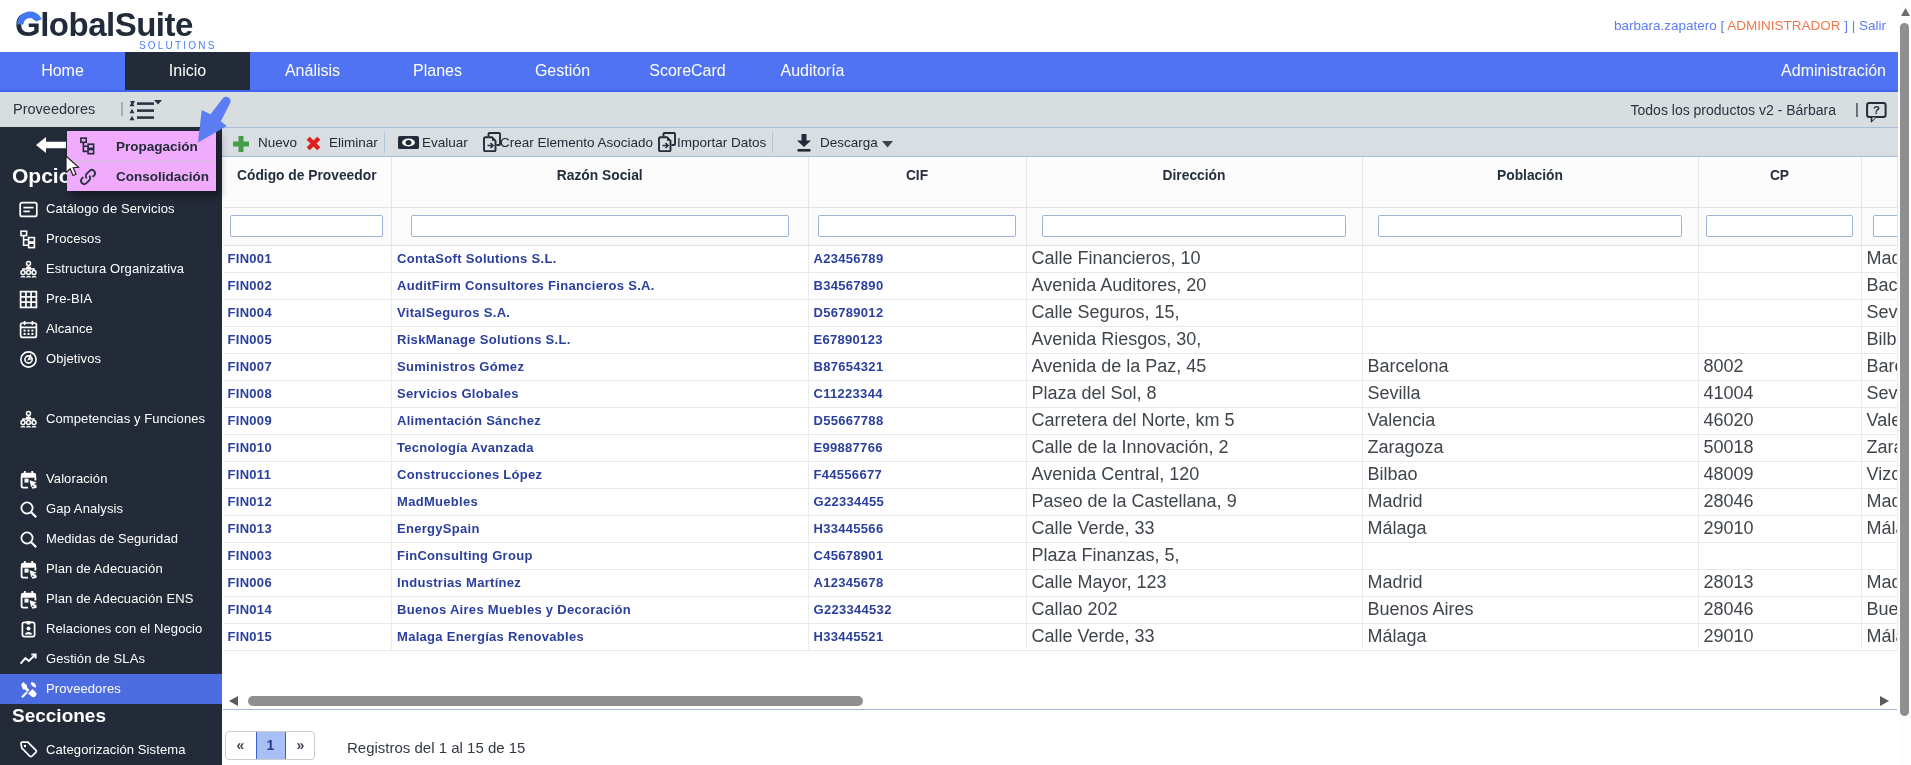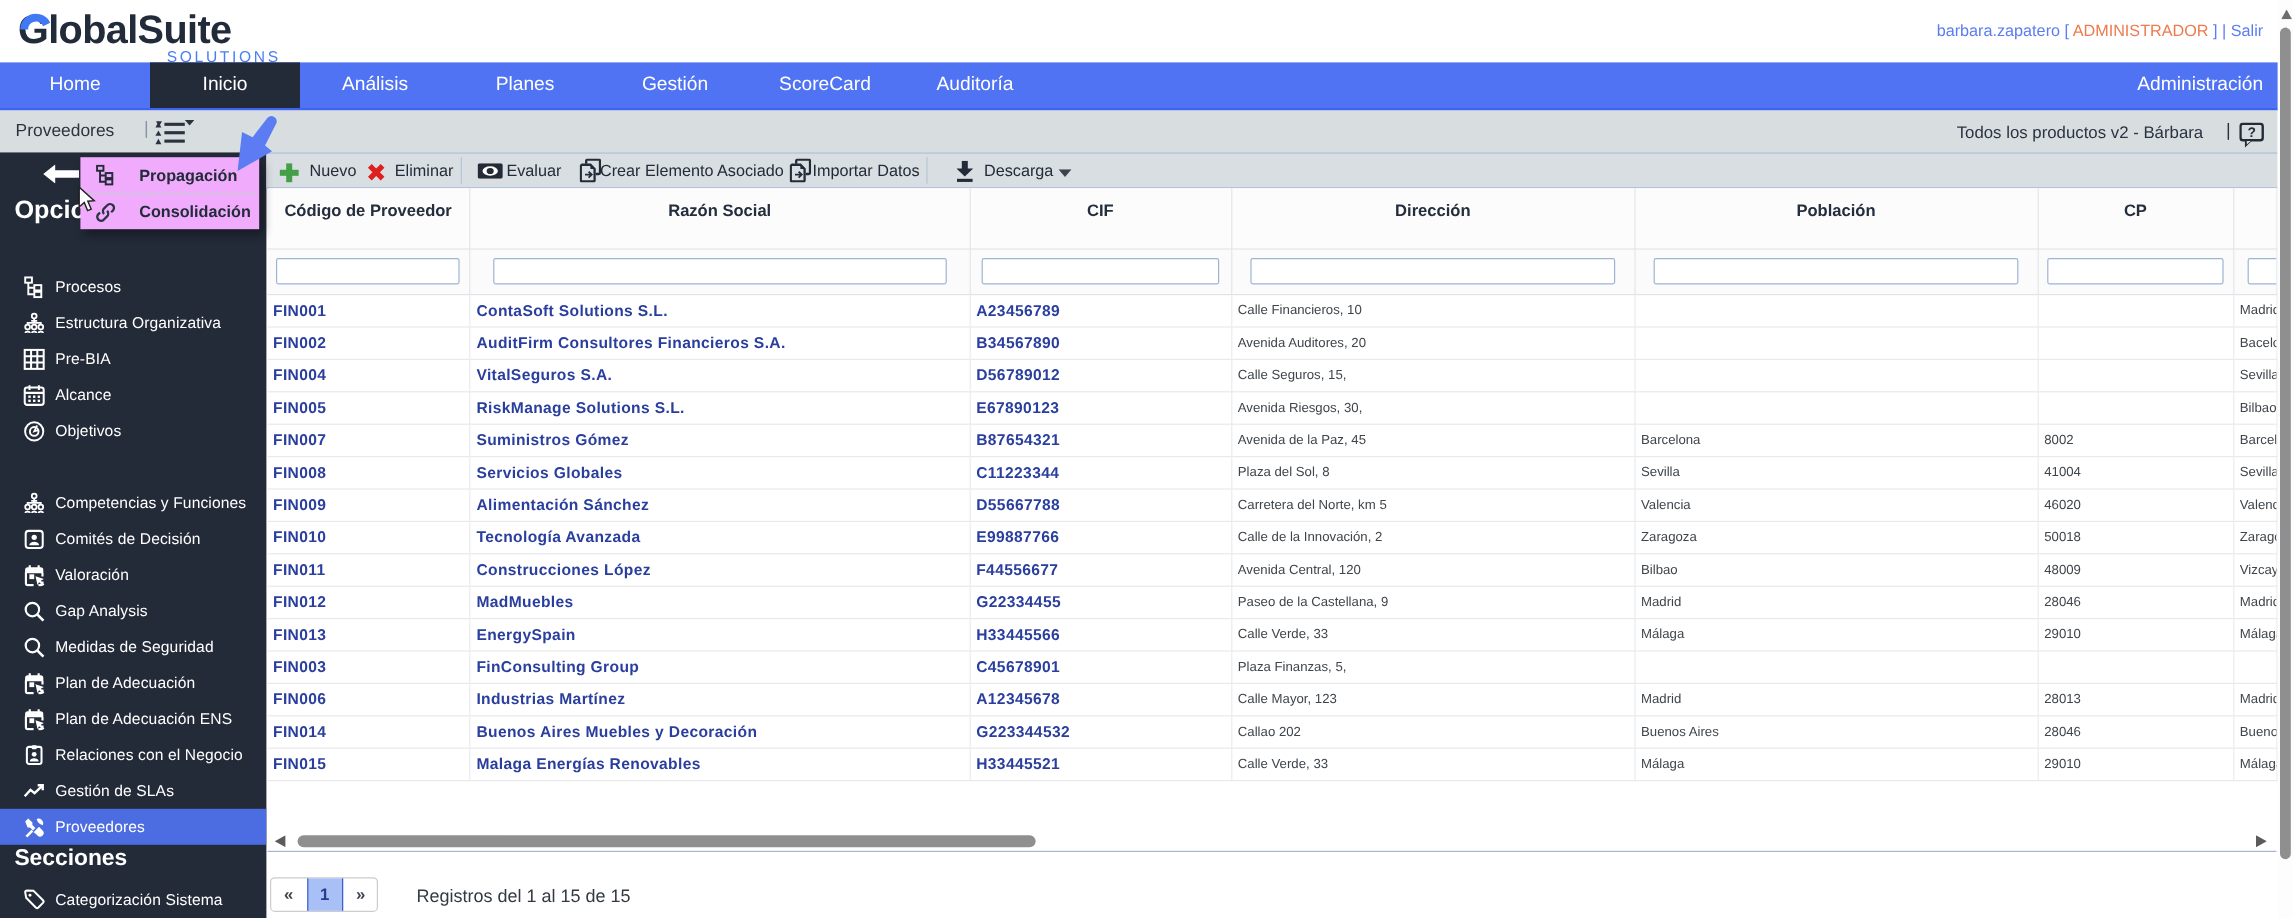--- a/index.html
+++ b/index.html
@@ -3,21 +3,21 @@
 <meta charset="utf-8">
 <style>
 * { margin:0; padding:0; box-sizing:border-box; }
 html,body { width:1911px; height:765px; overflow:hidden; font-family:"Liberation Sans", sans-serif; background:#fff; }
 #page { position:absolute; left:0; top:0; width:1911px; height:765px; overflow:hidden; }
 
 
 #hdr { position:absolute; left:0; top:0; width:1911px; height:52px; background:#fff; }
 #logo { position:absolute; left:15px; top:6px; font-size:33px; font-weight:bold; color:#222b3a; letter-spacing:-0.5px; }
 #garc { position:absolute; left:13px; top:6px; }
-#sols { position:absolute; left:139px; top:40px; width:70px; font-size:13px; letter-spacing:2.2px; color:#4a7df2; }
+#sols { position:absolute; left:139px; top:40px; width:70px; font-size:10px; letter-spacing:2.2px; color:#4a7df2; }
 #userline { position:absolute; right:25px; top:18px; font-size:13.5px; color:#5b7cf2; }
 #userline .adm { color:#ee7a50; }
 
 
 #nav { position:absolute; left:0; top:52px; width:1911px; height:40px; background:#4f73f2; border-bottom:2px solid #3e63ee; }
 .nit { position:absolute; top:0; height:38px; line-height:38px; text-align:center; color:#fff; font-size:16px; }
 .nit.act { background:#232a38; }
 
 
 #gbar { position:absolute; left:0; top:92px; width:1898px; height:35.3px; background:#d8dee0; }
@@ -38,21 +38,21 @@
 .tbt { position:absolute; top:6.5px; font-size:13.5px; color:#232b38; }
 .tsep { position:absolute; top:3px; width:1.4px; height:22px; background:#b3c7da; }
 
 
 #tbl { position:absolute; left:222.5px; top:157px; width:1674.5px; border-collapse:collapse; table-layout:fixed; background:#fff; }
 #tbl th { height:50px; background:#fcfcfd; font-size:13.8px; font-weight:bold; color:#242e3d; vertical-align:top; padding-top:11px; border-right:1px solid #e2e6ea; border-bottom:1px solid #dfe3e7; overflow:hidden; white-space:nowrap; }
 #tbl td.fc { height:38px; border-right:1px solid #e2e6ea; border-bottom:1px solid #dfe3e7; background:#fbfbfc; overflow:hidden; }
 #tbl td.fc input { display:block; margin:0 auto; width:91%; height:21.5px; border:1px solid #9db4d4; border-radius:2px; background:#fff; }
 #tbl td.cb, #tbl td.cg { height:27px; border-right:1px solid #eaecef; border-bottom:1px solid #e9e9eb; overflow:hidden; white-space:nowrap; }
 #tbl td.cb { font-weight:bold; color:#2a3f9d; font-size:13px; letter-spacing:0.3px; padding-left:5px; }
-#tbl td.cg { color:#3f454b; font-size:11px; letter-spacing:0; padding-left:5px; }
+#tbl td.cg { color:#3f454b; font-size:18px; letter-spacing:0; padding-left:5px; }
 
 
 #hscroll { position:absolute; left:222.5px; top:693px; width:1674.5px; height:15px; background:#fff; }
 #hthumb { position:absolute; left:25px; top:2.5px; width:615px; height:10px; background:#8f8f8f; border-radius:5px; }
 #tblborder { position:absolute; left:222.5px; top:708.5px; width:1674.5px; height:1.4px; background:#9fb6d8; }
 #vscroll { position:absolute; left:1898px; top:0; width:13px; height:765px; background:#fdfdfd; }
 #vthumb { position:absolute; left:2px; top:23px; width:9px; height:693px; background:#8f8f8f; border-radius:4.5px; }
 
 
 #pager { position:absolute; left:224.5px; top:731px; width:90px; height:29px; border:1px solid #ccc; border-radius:4px; background:#fff; }
@@ -114,20 +114,28 @@
       <path d="M6.3 15.5 L6.3 18.5 L9.6 15.5 Z" fill="#d8dee0"></path>
       <text x="10.4" y="12.2" text-anchor="middle" font-size="11.5" font-weight="bold" fill="#232b38">?</text>
     </svg>
   </div>
 
   <div id="sbar">
     <svg style="position:absolute;left:36px;top:9.5px;" width="30" height="16" viewBox="0 0 30 16">
         <path d="M10 0 L10 4.8 L30 4.8 L30 11.2 L10 11.2 L10 16 L0 8 Z" fill="#fff"></path>
       </svg>
     <div id="opci">Opciones</div>
+    <div class="sit" style="top:67.2px;">
+        <span class="sic"><svg width="19" height="19" viewBox="0 0 19 19">
+            <rect x="1.2" y="2.6" width="16.6" height="13.8" rx="2" fill="none" stroke="#fff" stroke-width="1.7"></rect>
+            <line x1="4.4" y1="7.6" x2="14.6" y2="7.6" stroke="#fff" stroke-width="1.7"></line>
+            <line x1="4.4" y1="11.4" x2="10.8" y2="11.4" stroke="#fff" stroke-width="1.7"></line>
+          </svg></span>
+        <span class="stx">Catálogo de Servicios</span>
+      </div>
 <div class="sit" style="top:97.2px;">
         <span class="sic"><svg width="19" height="19" viewBox="0 0 19 19">
             <rect x="2" y="1.2" width="5.6" height="4.4" fill="none" stroke="#fff" stroke-width="1.6"></rect>
             <path d="M4.6 5.6 V15.2 H9.2 M4.6 9.8 H9.2" fill="none" stroke="#fff" stroke-width="1.6"></path>
             <rect x="9.6" y="7.6" width="5.8" height="4.4" fill="none" stroke="#fff" stroke-width="1.6"></rect>
             <rect x="9.6" y="13.2" width="5.8" height="4.4" fill="none" stroke="#fff" stroke-width="1.6"></rect>
           </svg></span>
         <span class="stx">Procesos</span>
       </div>
 <div class="sit" style="top:127.2px;">
@@ -179,28 +187,20 @@
 <div class="sit" style="top:277.2px;">
         <span class="sic"><svg width="19" height="19" viewBox="0 0 19 19">
             <circle cx="9.5" cy="3.4" r="2" fill="none" stroke="#fff" stroke-width="1.5"></circle>
             <path d="M7 7.4 h5 M9.5 5.4 v2 M4 10.6 v-1.6 h11 v1.6 M9.5 7.4 v1.6" fill="none" stroke="#fff" stroke-width="1.5"></path>
             <circle cx="4" cy="12.6" r="2" fill="none" stroke="#fff" stroke-width="1.5"></circle>
             <circle cx="9.5" cy="12.6" r="2" fill="none" stroke="#fff" stroke-width="1.5"></circle>
             <circle cx="15" cy="12.6" r="2" fill="none" stroke="#fff" stroke-width="1.5"></circle>
             <path d="M2.2 17.6 c0-1.6 3.6-1.6 3.6 0 M7.7 17.6 c0-1.6 3.6-1.6 3.6 0 M13.2 17.6 c0-1.6 3.6-1.6 3.6 0" fill="none" stroke="#fff" stroke-width="1.5"></path>
           </svg></span>
         <span class="stx">Competencias y Funciones</span>
-      </div>
-<div class="sit" style="top:307.2px;">
-        <span class="sic"><svg width="19" height="19" viewBox="0 0 19 19">
-            <rect x="2.4" y="2.4" width="14.2" height="14.2" rx="2.4" fill="none" stroke="#fff" stroke-width="1.7"></rect>
-            <circle cx="9.5" cy="7.8" r="2.2" fill="#fff"></circle>
-            <path d="M5.4 14.4 c0-4 8.2-4 8.2 0 Z" fill="#fff"></path>
-          </svg></span>
-        <span class="stx">Comités de Decisión</span>
       </div>
 <div class="sit" style="top:337.2px;">
         <span class="sic"><svg width="19" height="19" viewBox="0 0 19 19">
             <path d="M2.6 6.8 V16 a1.6 1.6 0 0 0 1.6 1.6 H9" fill="none" stroke="#fff" stroke-width="1.8"></path>
             <path d="M2.6 7 V5 a1.6 1.6 0 0 1 1.6 -1.6 h10.6 a1.6 1.6 0 0 1 1.6 1.6 v2 z" fill="#fff" stroke="#fff" stroke-width="1.4"></path>
             <line x1="5.8" y1="1" x2="5.8" y2="4" stroke="#fff" stroke-width="1.8"></line>
             <line x1="13.2" y1="1" x2="13.2" y2="4" stroke="#fff" stroke-width="1.8"></line>
             <path d="M16.4 7.5 v3 M16.4 14.5 v1.5 a1.6 1.6 0 0 1 -1.6 1.6 H13" fill="none" stroke="#fff" stroke-width="1.8"></path>
             <rect x="5.5" y="8.6" width="4" height="4" fill="#fff"></rect>
             <path d="M10.6 10.3 L12.2 17.6 L13.6 15.2 L16.8 18.2 L18 17 L15 14 L17.6 12.6 Z" fill="#fff"></path>

